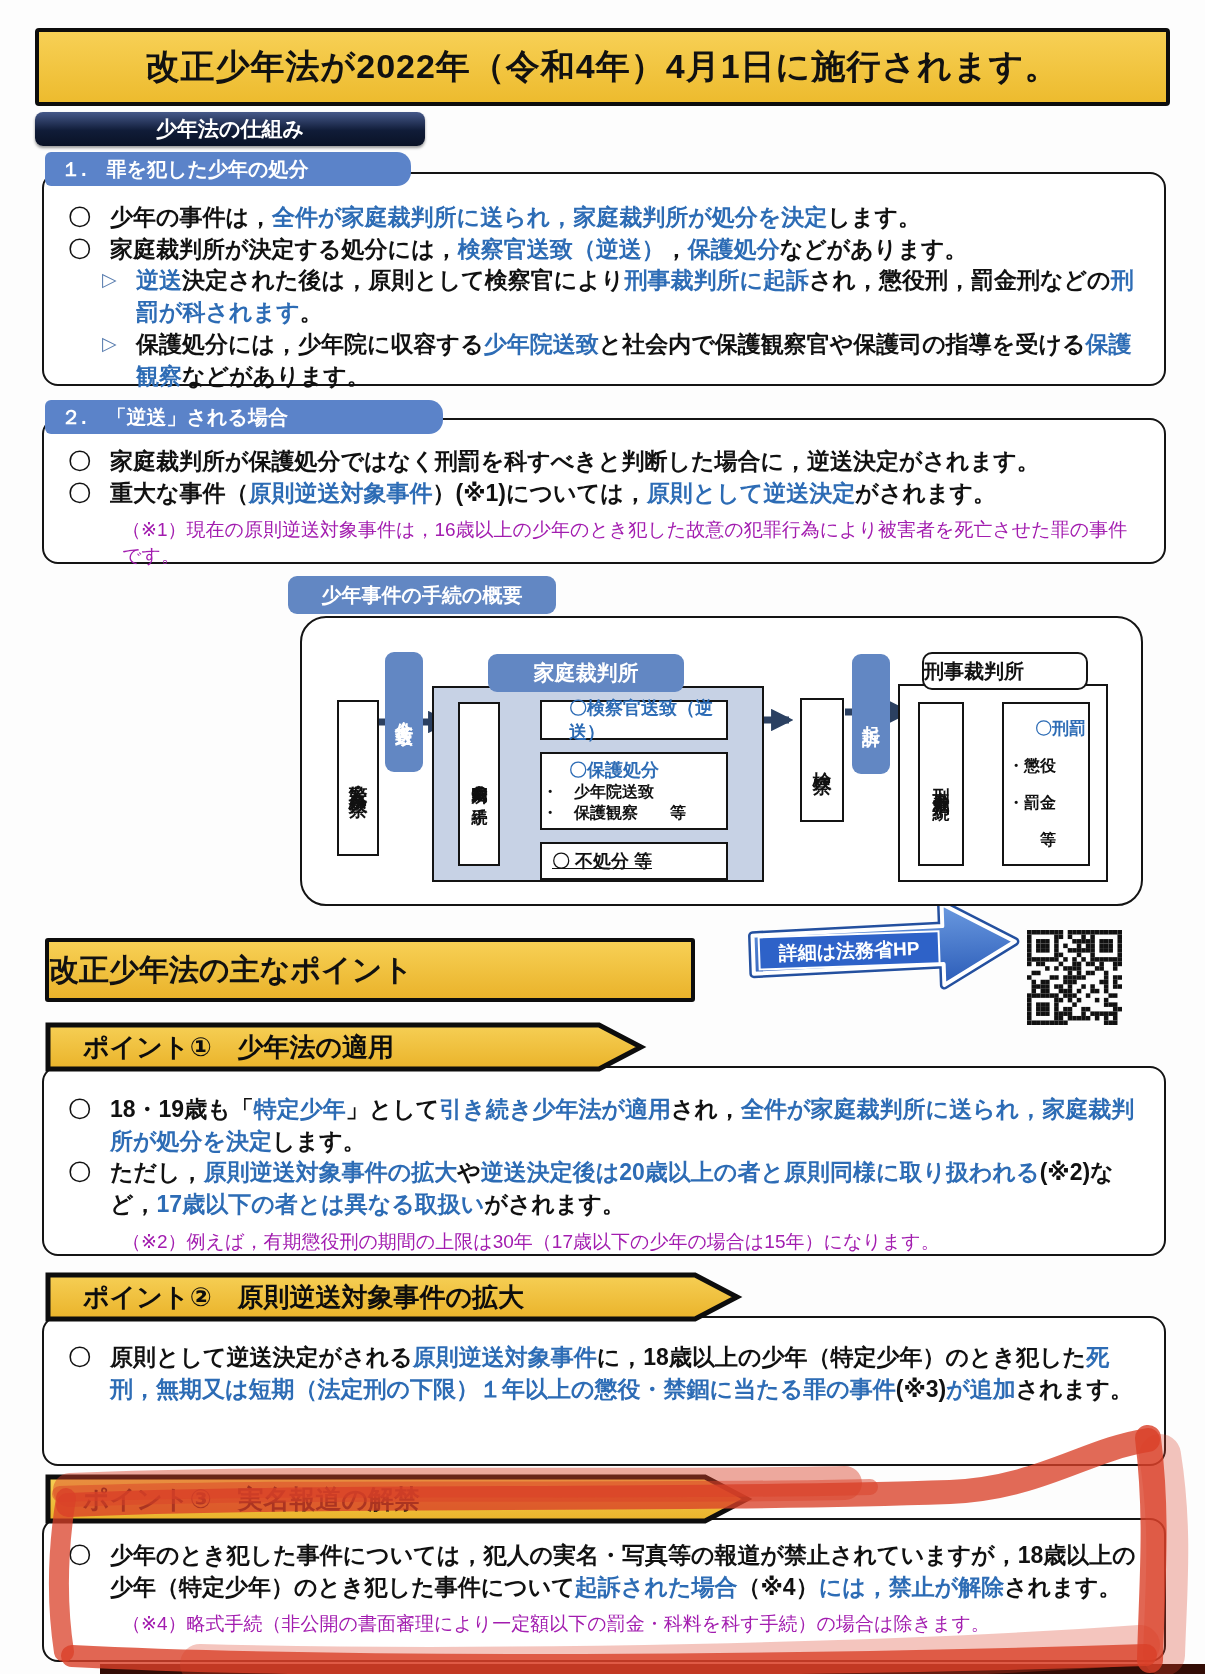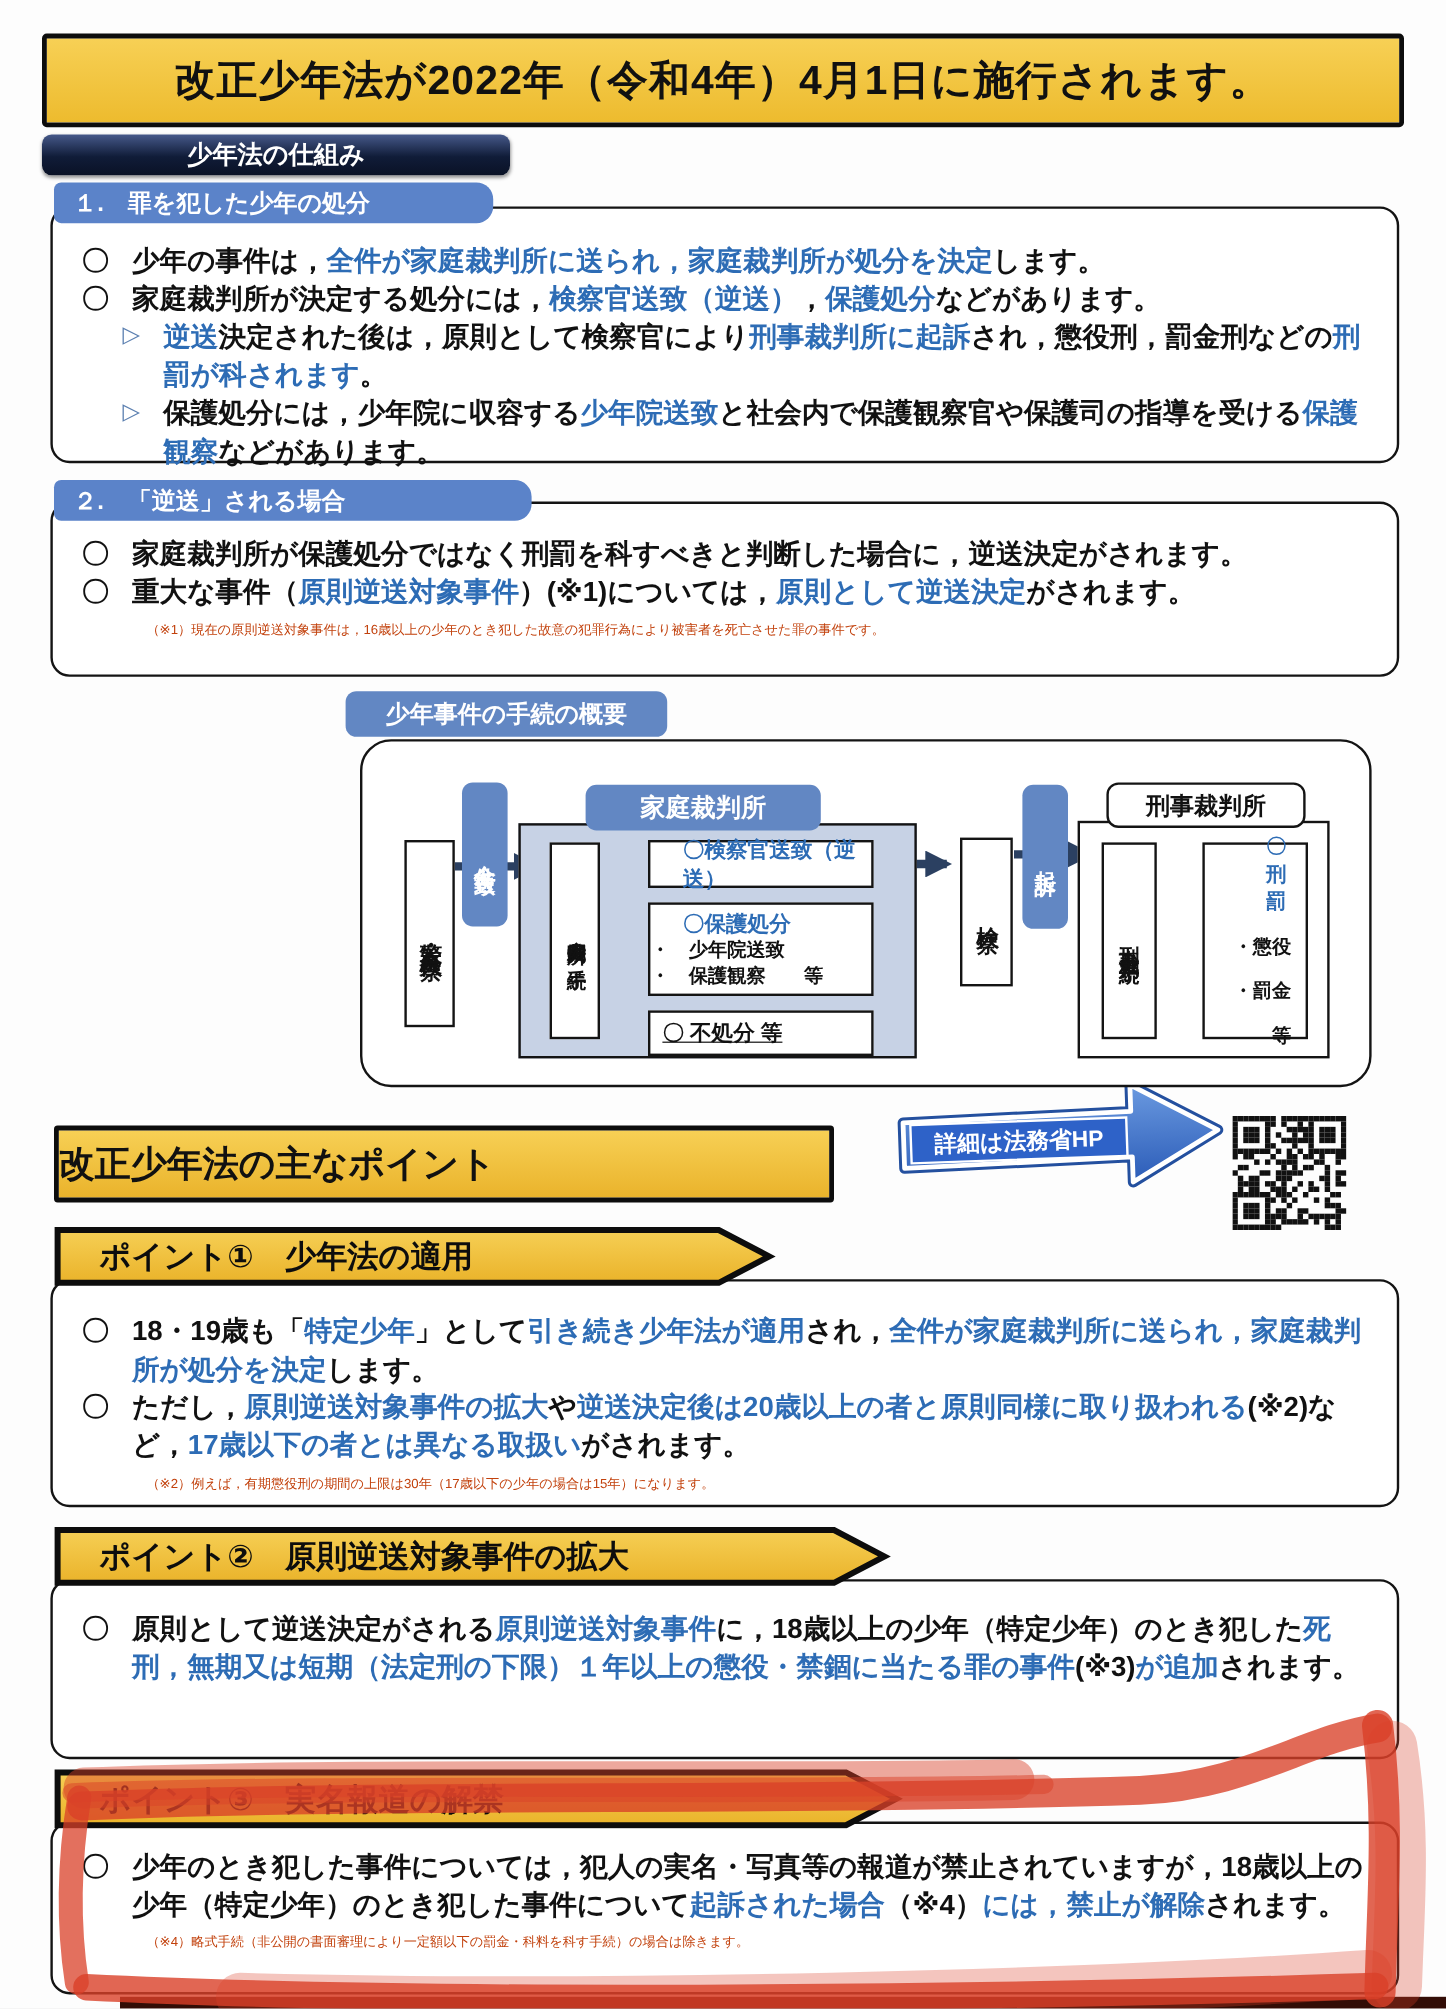--- a/index.html
+++ b/index.html
@@ -18,29 +18,29 @@
   
   .sec-head{height:34px;background:#5b83c9;border-radius:6px 14px 14px 6px;display:flex;align-items:center;
     color:#fff;font-size:20px;font-weight:700;padding-left:16px;box-sizing:border-box;z-index:3;}
   
   .body-box{background:#fff;border:2.5px solid #141414;border-radius:16px;box-sizing:border-box;
     padding:14px 20px 6px 24px;z-index:1;}
   .bullet{display:flex;font-size:23px;font-weight:600;line-height:1.38;}
   .bullet .mk{flex:0 0 42px;text-align:left;}
   .bullet.sub{padding-left:34px;}
   .bullet.sub .mk{flex:0 0 34px;color:#5b7fb0;font-size:19px;padding-top:2px;}
-  .note{font-size:11px;font-weight:500;padding-left:54px;margin-top:8px;color:#c2410c;}
+  .note{font-size:19px;font-weight:500;padding-left:54px;margin-top:8px;color:#a21caf;}
   
   .fc-frame{left:300px;top:616px;width:843px;height:290px;background:#fff;border:2.5px solid #141414;border-radius:26px;box-sizing:border-box;z-index:1;}
   .fc-tab{background:#6287c3;border-radius:9px;color:#fff;display:flex;align-items:center;justify-content:center;
     font-weight:700;z-index:4;}
   .fc-box{background:#fff;border:2px solid #141414;box-sizing:border-box;display:flex;align-items:center;justify-content:center;z-index:3;}
   .vtext{writing-mode:vertical-rl;text-orientation:upright;letter-spacing:3px;font-weight:600;}
   .fc-cont{box-sizing:border-box;border:2.5px solid #141414;z-index:2;}
-  .fc-white-tab{background:#fff;border:2.5px solid #141414;border-radius:10px;display:flex;align-items:center;justify-content:center;
+  .fc-white-tab{background:#fff;border:2.5px solid #141414;border-radius:10px;display:flex;align-items:center;justify-content:flex-start;
     font-size:20px;font-weight:700;z-index:4;box-sizing:border-box;}
   .fc-item-title{color:#2d6cb5;font-weight:700;font-size:18px;margin-left:27px;}
   .fc-item{font-size:16px;font-weight:600;}
   
   .pts-header{left:45px;top:938px;width:650px;height:64px;background:linear-gradient(#f7d055,#eab32b);
     border:4px solid #0d0d0d;border-radius:3px;display:flex;align-items:center;font-size:30px;font-weight:900;
     box-sizing:border-box;}
   .pt-banner{z-index:3;}
   .pt-banner text{font-size:26px;font-weight:800;fill:#0d0d0d;}
   .qr{left:1027px;top:930px;width:95px;height:95px;}
@@ -150,21 +150,21 @@
   <div class="abs fc-tab" style="left:852px;top:654px;width:38px;height:120px;z-index:4;">
     <span class="vtext" style="font-size:18px;">起訴</span>
   </div>
   <div class="abs fc-white-tab" style="left:922px;top:652px;width:166px;height:38px;">
     <span>刑事裁判所</span>
   </div>
   <div class="abs fc-cont" style="left:898px;top:684px;width:210px;height:198px;background:#fff;"></div>
   <div class="abs fc-box" style="left:918px;top:702px;width:46px;height:164px;">
     <span class="vtext" style="font-size:17px;">刑事裁判手続</span>
   </div>
-  <div class="abs fc-box" style="left:1002px;top:702px;width:88px;height:164px;flex-direction:column;align-items:flex-start;justify-content:center;padding-left:24px;gap:16px;">
+  <div class="abs fc-box" style="left:1002px;top:702px;width:88px;height:164px;flex-direction:column;align-items:flex-start;justify-content:center;padding-left:4px;gap:16px;">
     <span class="fc-item-title" style="font-size:17px;">〇刑罰</span>
     <span class="fc-item">・懲役</span>
     <span class="fc-item">・罰金</span>
     <span class="fc-item">　　等</span>
   </div>
 
   <div class="abs pts-header">
     <span>改正少年法の主なポイント</span>
   </div>
 

